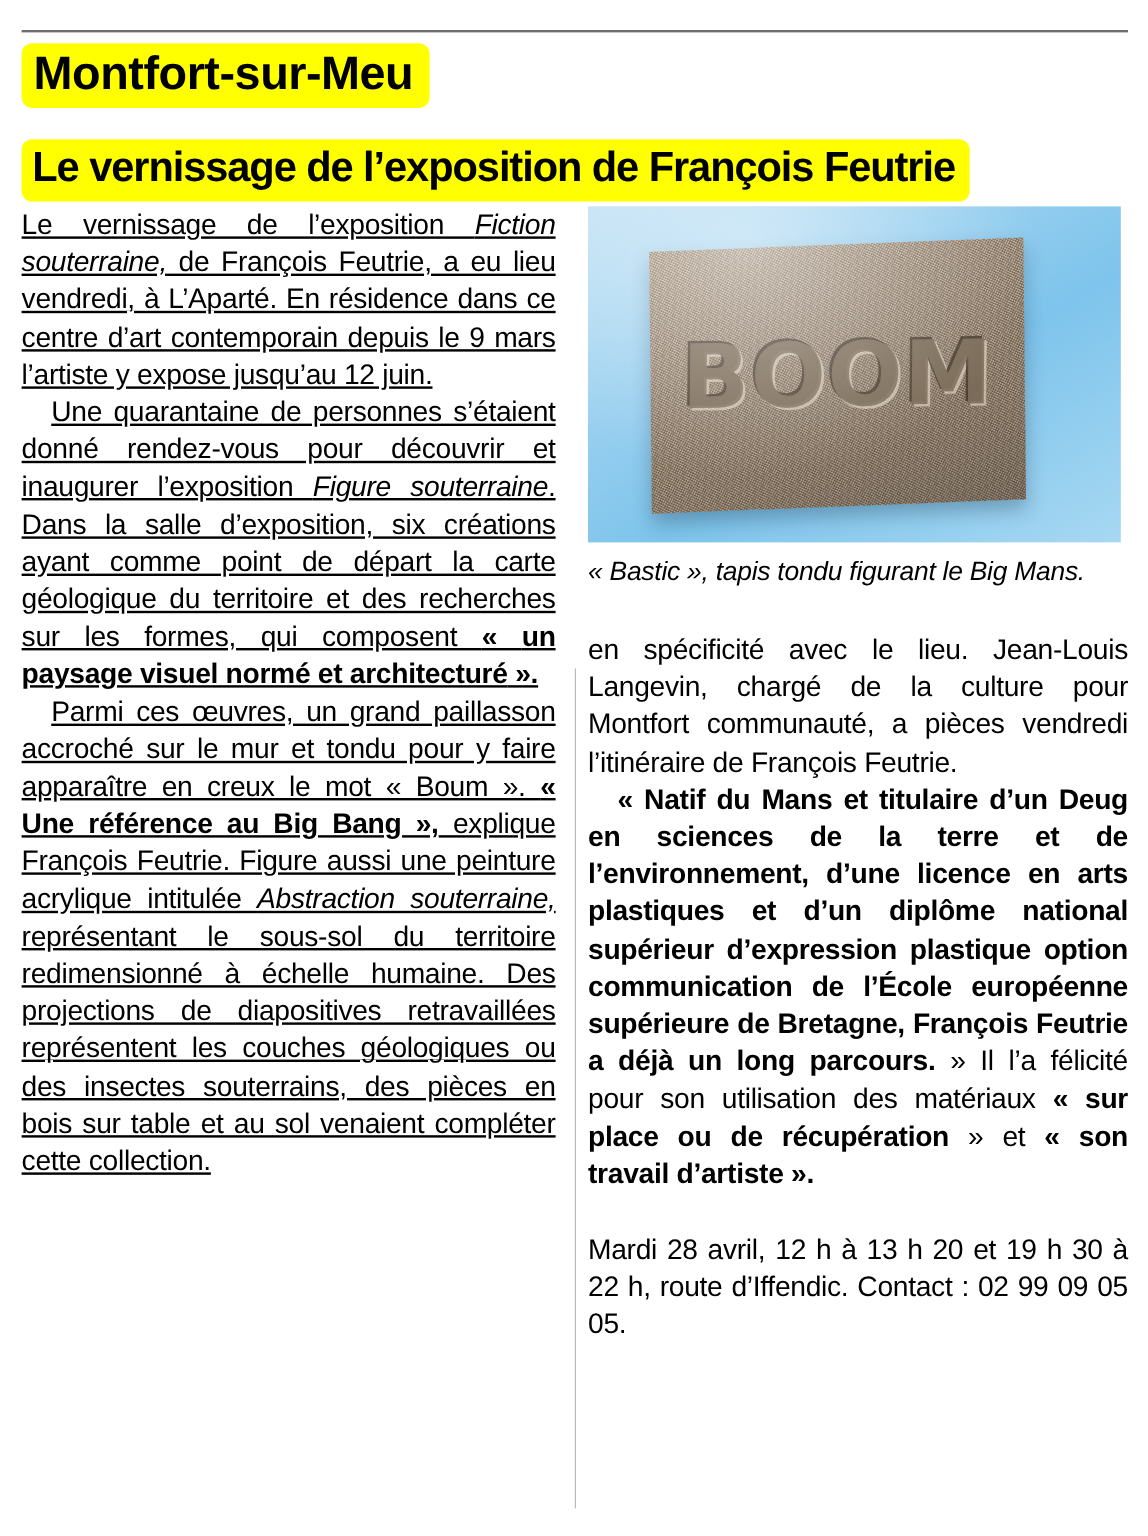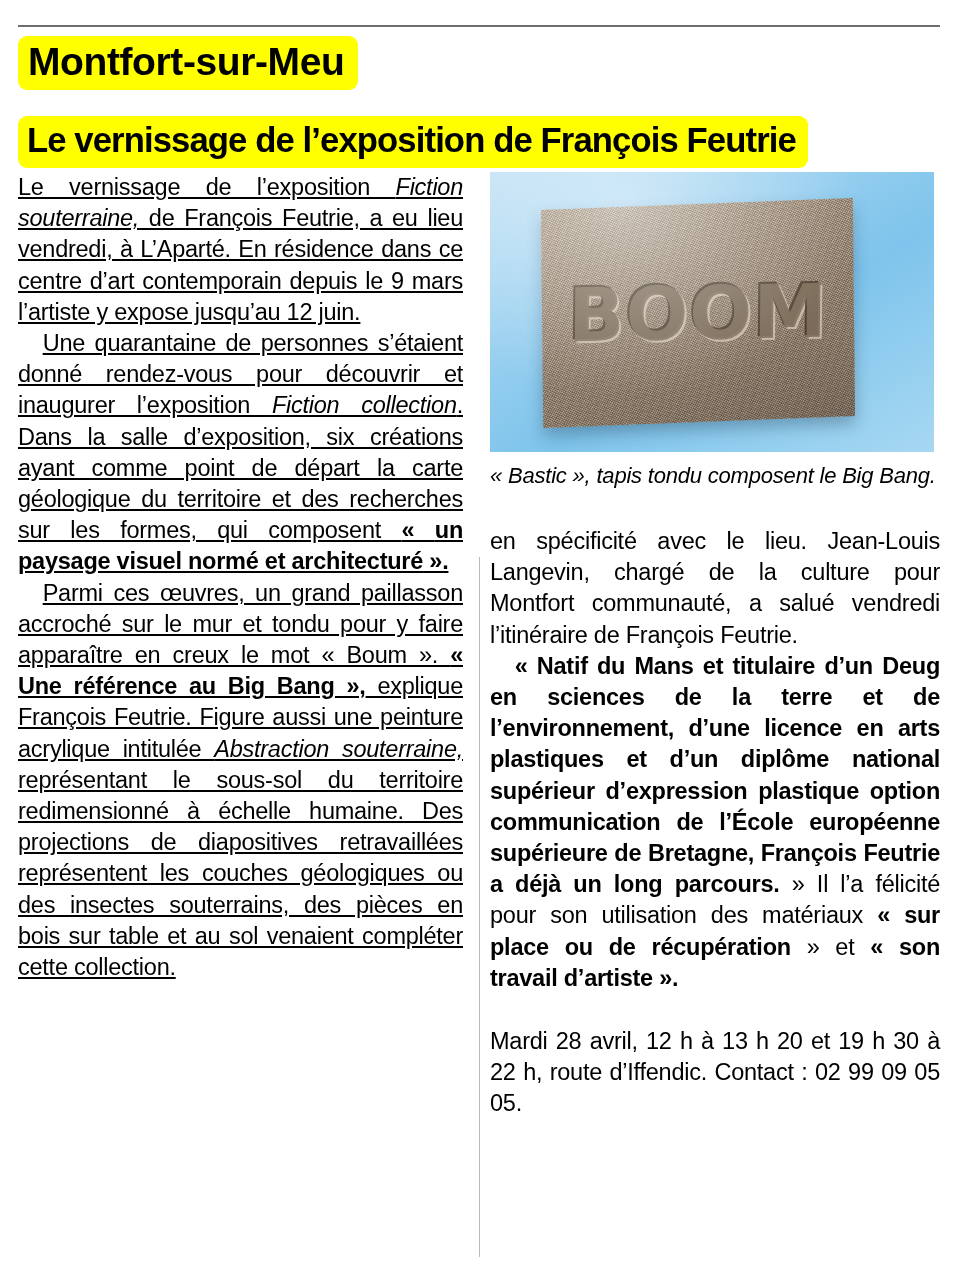--- a/index.html
+++ b/index.html
@@ -224,41 +224,41 @@
   </div>
 
   <div class="columns">
 
     <div class="col-divider"></div>
 
     <div class="col-left body-text">
 
       <p class="no-indent"><span>Le vernissage de l’exposition </span><i>Fiction souterraine,</i><span> de François Feutrie, a eu lieu vendredi, à L’Aparté. En résidence dans ce centre d’art contemporain depuis le 9 mars l’artiste y expose jusqu’au 12 juin.</span></p>
 
-      <p><span>Une quarantaine de personnes s’étaient donné rendez-vous pour découvrir et inaugurer l’exposition </span><i>Fiction collection</i><span>. Dans la salle d’exposition, six créations ayant comme point de départ la carte géologique du territoire et des recherches sur les formes, qui composent </span><b>« </b><b>un paysage visuel normé et architecturé</b><b> ».</b></p>
+      <p><span>Une quarantaine de personnes s’étaient donné rendez-vous pour découvrir et inaugurer l’exposition </span><i>Figure souterraine</i><span>. Dans la salle d’exposition, six créations ayant comme point de départ la carte géologique du territoire et des recherches sur les formes, qui composent </span><b>« </b><b>un paysage visuel normé et architecturé</b><b> ».</b></p>
 
       <p><span>Parmi ces œuvres, un grand paillasson accroché sur le mur et tondu pour y faire apparaître en creux le mot « Boum ». </span><b>« </b><b>Une référence au Big Bang »,</b><span> explique François Feutrie. Figure aussi une peinture acrylique intitulée </span><i>Abstraction souterraine,</i><span> représentant le sous-sol du territoire redimensionné à échelle humaine. Des projections de diapositives retravaillées représentent les couches géologiques ou des insectes souterrains, des pièces en bois sur table et au sol venaient compléter cette collection.</span></p>
 
 
     </div>
 
     <div class="col-right">
 
       <div class="photo">
         <div class="mat">
           <div class="boom">BOOM</div>
         </div>
         <div class="glare"></div>
       </div>
 
-      <div class="caption">« Bastic », tapis tondu composent le Big Bang.</div>
+      <div class="caption">« Bastic », tapis tondu figurant le Big Mans.</div>
 
       <div class="body-text after-caption">
 
-        <p class="no-indent"><span>en spécificité avec le lieu. Jean-Louis Langevin, chargé de la culture pour Montfort communauté, a salué vendredi l’itinéraire de François Feutrie.</span></p>
+        <p class="no-indent"><span>en spécificité avec le lieu. Jean-Louis Langevin, chargé de la culture pour Montfort communauté, a pièces vendredi l’itinéraire de François Feutrie.</span></p>
 
         <p><b>« </b><b>Natif du Mans et titulaire d’un Deug en sciences de la terre et de l’environnement, d’une licence en arts plastiques et d’un diplôme national supérieur d’expression plastique option communication de l’École européenne supérieure de Bretagne, François Feutrie a déjà un long parcours.</b><span> » Il l’a félicité pour son utilisation des matériaux </span><b>« </b><b>sur place ou de récupération</b><span> » et </span><b>« </b><b>son travail d’artiste ».</b></p>
 
       </div>
 
       <div class="agenda">
         <div class="agenda-body">Mardi 28 avril, 12 h à 13 h 20 et 19 h 30 à 22 h, route d’Iffendic. Contact : 02 99 09 05 05.</div>
       </div>
 
     </div>

